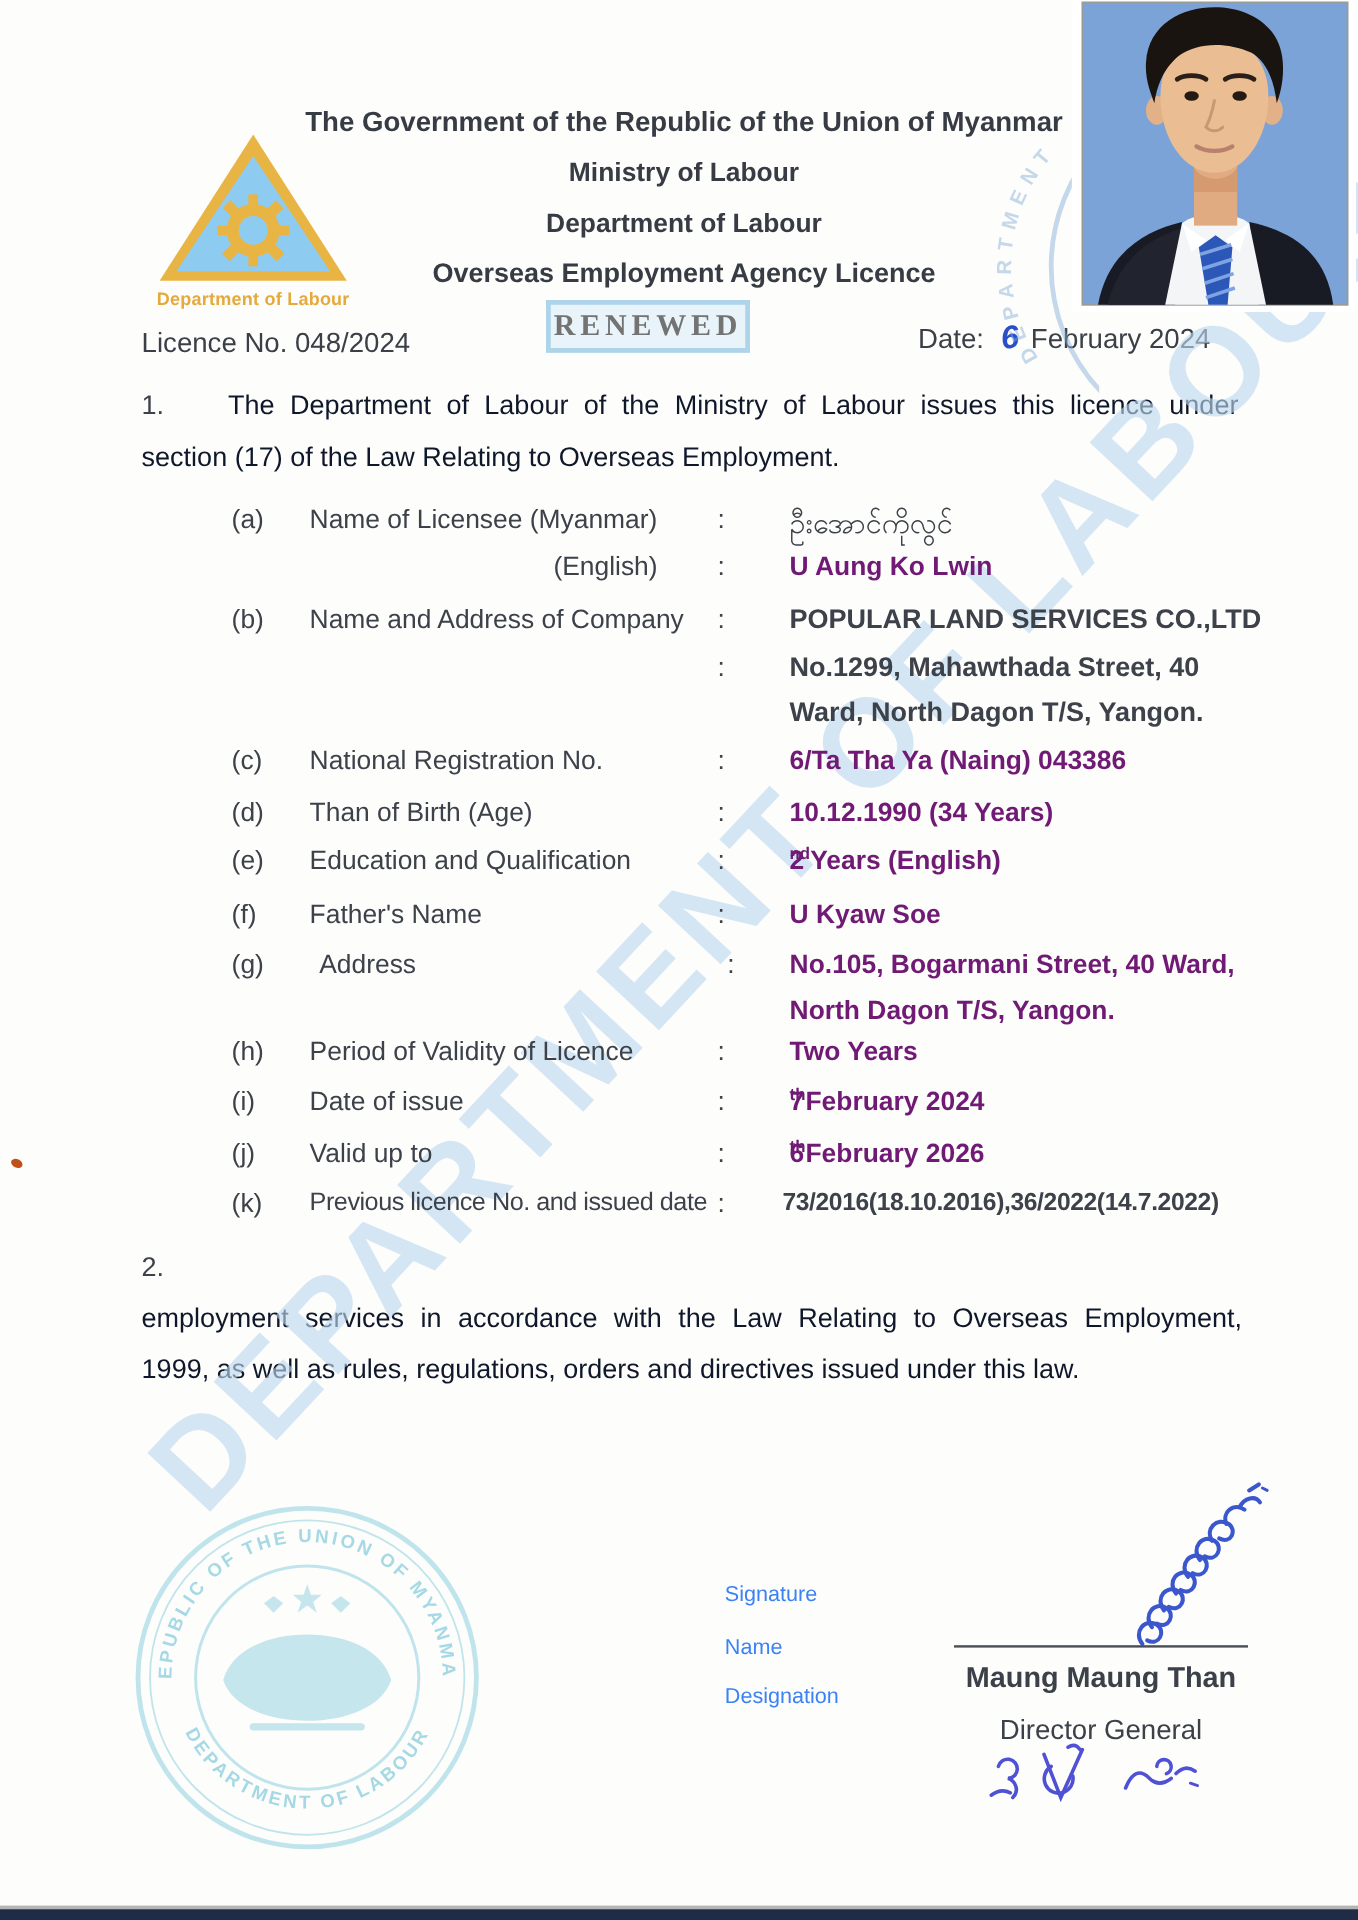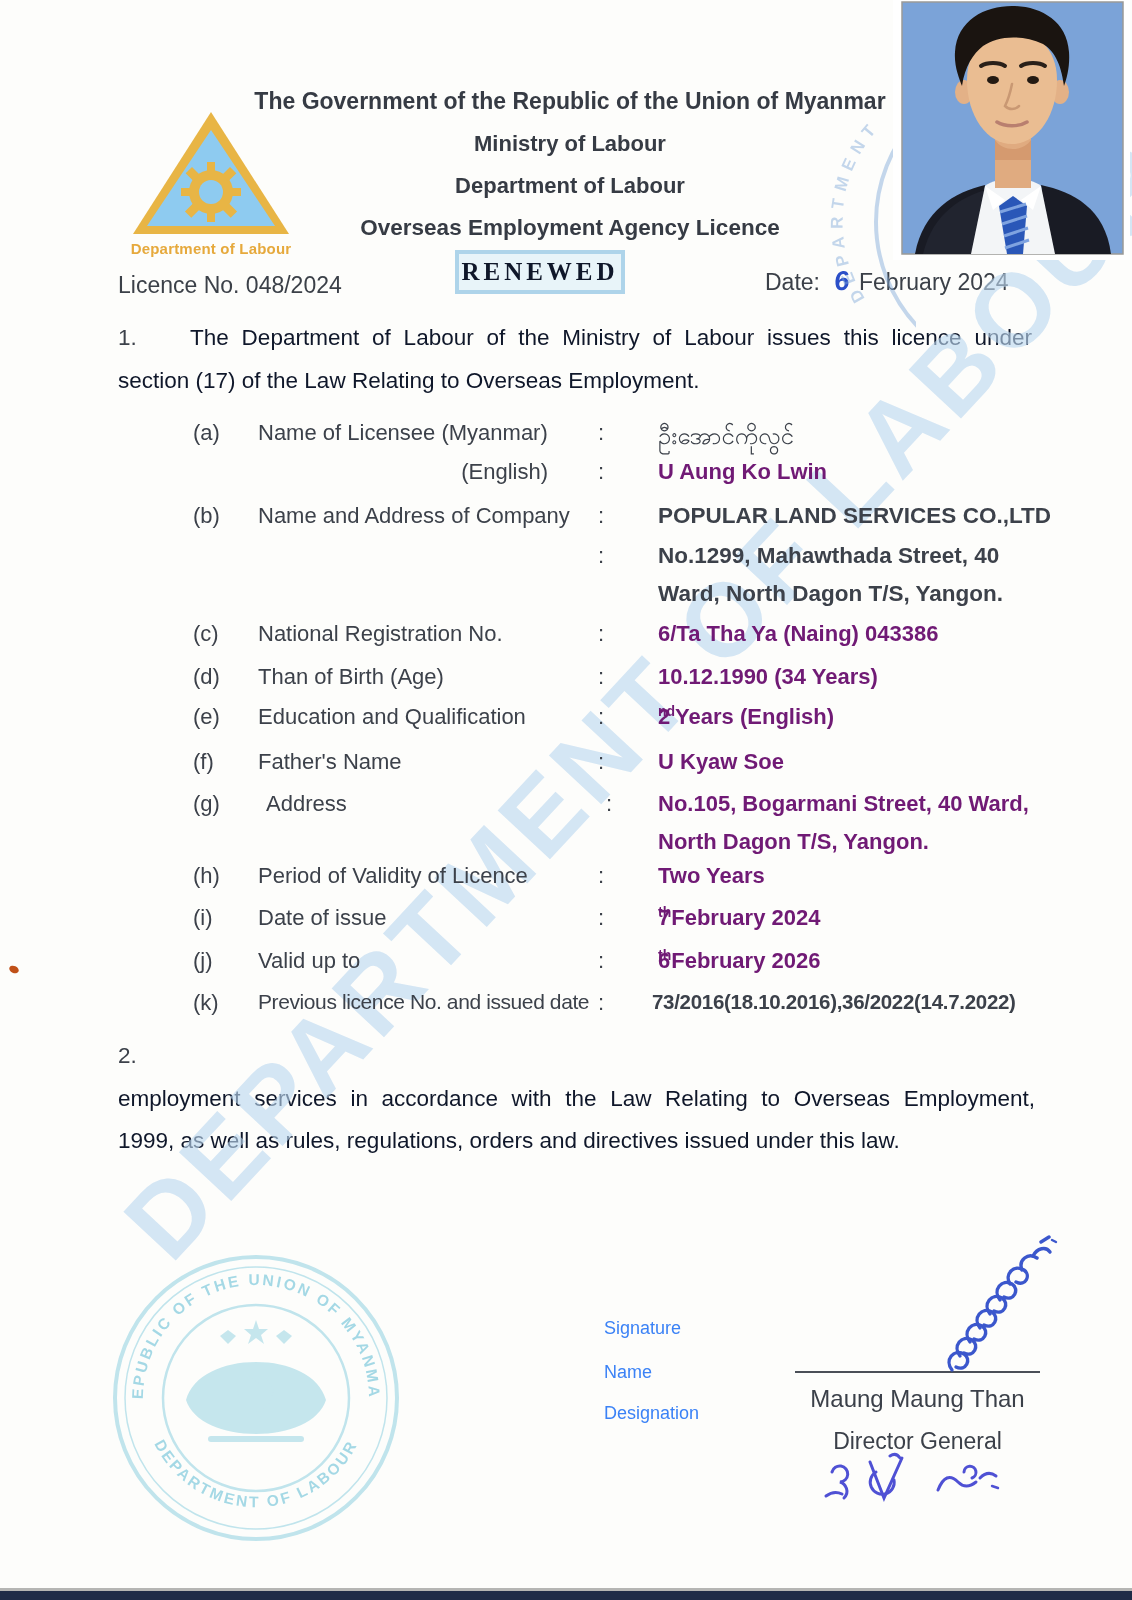--- a/index.html
+++ b/index.html
@@ -24,21 +24,21 @@
   .h4{top:215px;font-size:22.5px;}
   
   .logo-wrap{left:126px;top:108px;width:170px;z-index:3;}
   .logo-caption{margin-top:-4px;text-align:center;font-size:15px;font-weight:bold;color:#e6a93c;letter-spacing:.2px;}
   
   .renewed{
     left:455px;top:250px;width:162px;height:36px;z-index:2;
     border:4px solid #aed4ea;background:rgba(215,236,248,.55);
     display:flex;align-items:center;justify-content:center;
     font-family:"Liberation Serif","DejaVu Serif",serif;
-    font-size:25px;font-weight:bold;letter-spacing:4px;color:#0f172a;
+    font-size:25px;font-weight:bold;letter-spacing:4px;color:#737373;
   }
   .licence-no{left:118px;top:272px;font-size:23px;color:#3b4048;}
   .date-line{left:765px;top:266px;font-size:23px;color:#3b4048;}
   .date-day{color:#2b4fc8;font-weight:bold;font-style:italic;font-size:27px;display:inline-block;transform:rotate(-6deg);margin:0 10px 0 14px;}
   
   .pnum{position:absolute;left:118px;font-size:22.5px;}
   .pline{position:absolute;font-size:22.5px;color:#0f172a;white-space:nowrap;}
   .pjust{white-space:normal;text-align:justify;text-align-last:justify;}
   
   .row{position:absolute;left:0;width:1132px;height:0;z-index:2;}
@@ -49,21 +49,21 @@
   .lbl-k{left:258px;font-size:21px;letter-spacing:-.4px;}
   .colon{left:598px;font-size:22px;}
   .val{left:658px;font-size:22px;font-weight:bold;color:#701a75;}
   .val-mm{left:658px;font-size:24px;font-weight:normal;}
   .val-b{left:658px;font-size:22.5px;font-weight:bold;}
   .val-k{left:652px;font-size:20.5px;font-weight:bold;letter-spacing:-.3px;}
   sup.s{font-size:14px;vertical-align:super;line-height:0;}
   
   .siglbl{position:absolute;left:604px;font-size:18px;color:#3b82f6;text-align:center;}
   .sigline{position:absolute;left:795px;top:1371px;width:245px;border-top:2px solid #4a4f57;}
-  .signame{position:absolute;left:775px;top:1385px;width:285px;text-align:center;font-size:24px;font-weight:normal;color:#3b4049;}
+  .signame{position:absolute;left:775px;top:1385px;width:285px;text-align:center;font-size:24px;font-weight:bold;color:#3b4049;}
   .sigdesig{position:absolute;left:775px;top:1428px;width:285px;text-align:center;font-size:23px;color:#3b4049;}
   
   .grayline{left:0;top:1588px;width:1132px;height:3px;background:#b5b5b3;}
   .navybar{left:0;top:1591px;width:1132px;height:9px;background:#1f2b47;}
   .speck{left:9px;top:966px;width:10px;height:7px;background:#c05018;border-radius:50%;transform:rotate(25deg);}
   .z2{z-index:2}.z3{z-index:3}.z5{z-index:5}
 </style>
 </head>
 <body>
 

